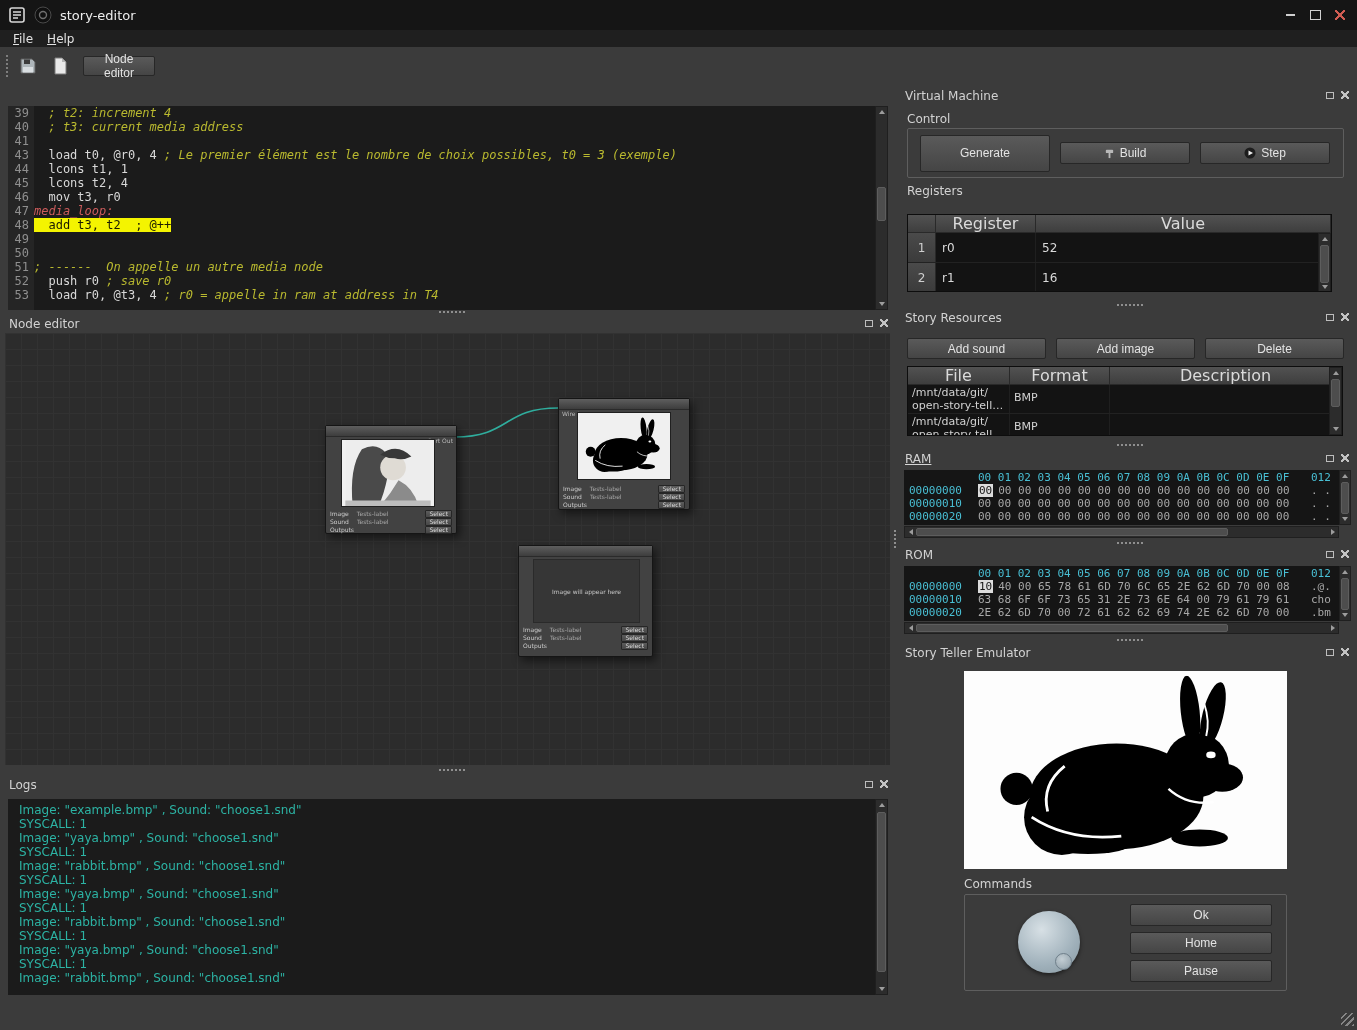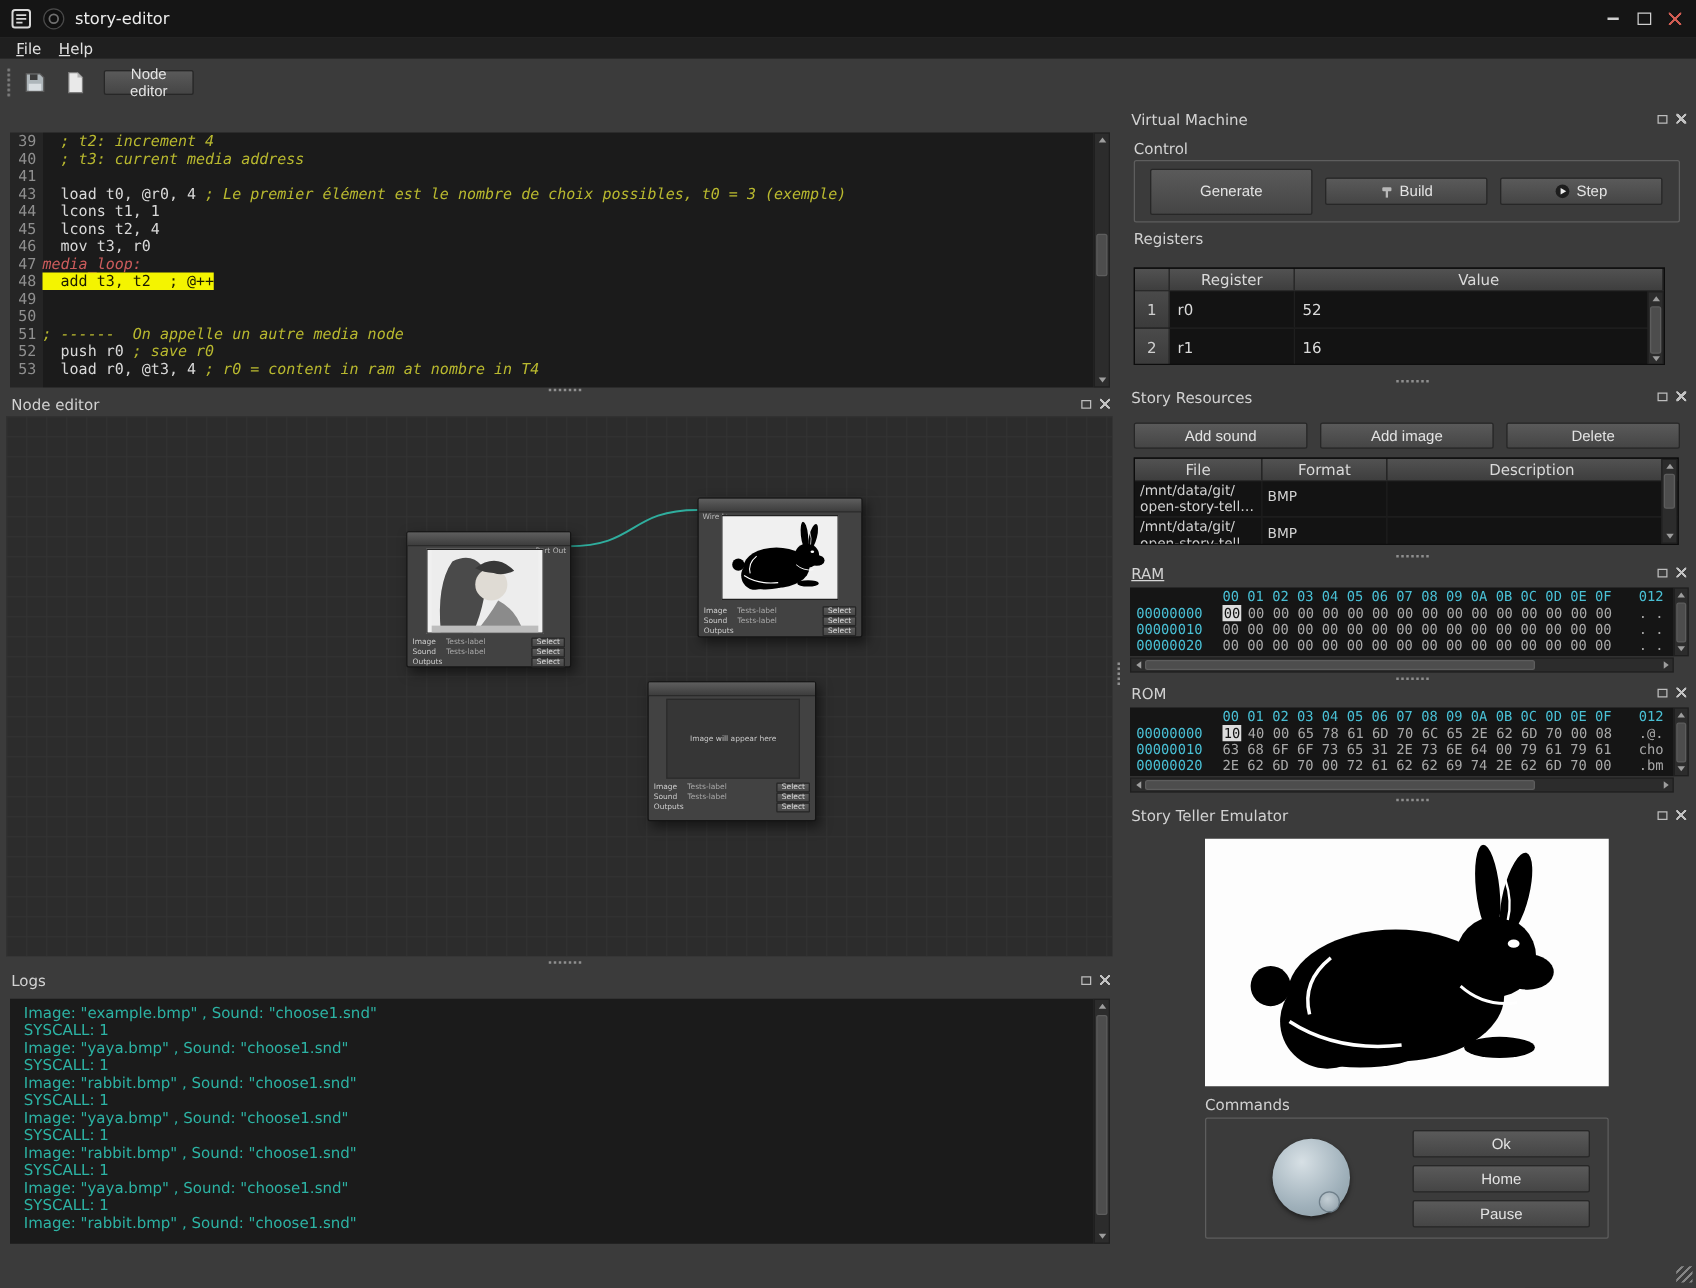--- a/index.html
+++ b/index.html
@@ -80,21 +80,21 @@
   
   .logs-body{position:absolute;left:3px;top:22px;width:867px;height:196px;background:#1b1b1b;overflow:hidden;padding-top:4px;box-sizing:border-box;}
   .log-line{padding-left:11px;font-size:12px;line-height:14px;color:#2cb3a4;white-space:pre;}
 
   
   .sec-label{position:absolute;font-size:12px;color:#d2d2d2;}
   .groupbox{position:absolute;border:1px solid #5e5e5e;border-radius:2px;box-sizing:border-box;}
   .table{position:absolute;background:#131313;border:1px solid #0d0d0d;box-sizing:border-box;overflow:hidden;}
   .thead{display:flex;height:18px;}
   .hcell{background:linear-gradient(#525252,#3e3e3e);border-right:1px solid #292929;border-bottom:1px solid #292929;
-         display:flex;align-items:center;justify-content:center;font-size:12px;color:#dadada;box-sizing:border-box;}
+         display:flex;align-items:center;justify-content:center;font-size:16px;color:#dadada;box-sizing:border-box;}
   .reg-row{display:flex;height:29px;border-bottom:1px solid #222;}
   .reg-idx{width:28px;background:linear-gradient(#4a4a4a,#3b3b3b);border-right:1px solid #292929;
            display:flex;align-items:center;justify-content:center;color:#cfcfcf;box-sizing:border-box;}
   .reg-name{width:100px;padding-left:6px;display:flex;align-items:center;color:#dadada;border-right:1px solid #1f1f1f;box-sizing:border-box;}
   .reg-val{flex:1;padding-left:6px;display:flex;align-items:center;color:#dadada;}
   .res-row{display:flex;border-bottom:1px solid #222;font-size:11px;color:#d2d2d2;}
   .res-file{width:102px;padding:1px 4px;white-space:pre-line;line-height:13px;border-right:1px solid #1f1f1f;box-sizing:border-box;}
   .res-format{width:100px;padding:6px 4px 0;border-right:1px solid #1f1f1f;box-sizing:border-box;}
   .res-desc{flex:1;}
 
@@ -194,21 +194,21 @@
         <div class="sline hl"><span class="lnum">48</span><span class="stext"><span class="c-label"></span><span class="c-code">  add t3, t2  </span><span class="c-comment">; @++</span></span></div>
 
         <div class="sline"><span class="lnum">49</span><span class="stext"><span class="c-label"></span><span class="c-code"></span><span class="c-comment"></span></span></div>
 
         <div class="sline"><span class="lnum">50</span><span class="stext"><span class="c-label"></span><span class="c-code"></span><span class="c-comment"></span></span></div>
 
         <div class="sline"><span class="lnum">51</span><span class="stext"><span class="c-label"></span><span class="c-code"></span><span class="c-comment">; ------  On appelle un autre media node</span></span></div>
 
         <div class="sline"><span class="lnum">52</span><span class="stext"><span class="c-label"></span><span class="c-code">  push r0 </span><span class="c-comment">; save r0</span></span></div>
 
-        <div class="sline"><span class="lnum">53</span><span class="stext"><span class="c-label"></span><span class="c-code">  load r0, @t3, 4 </span><span class="c-comment">; r0 = content in ram at nombre in T4</span></span></div>
+        <div class="sline"><span class="lnum">53</span><span class="stext"><span class="c-label"></span><span class="c-code">  load r0, @t3, 4 </span><span class="c-comment">; r0 = appelle in ram at address in T4</span></span></div>
       </div>
     <div class="vsb" style="right:2px;top:18px;height:204px;">
       <span class="sb-btn" style="position:absolute;top:0;left:0;">
           <span class="tri-up"></span>
         </span>
       <div class="vthumb" style="top:80px;height:34px;"></div>
       <span class="sb-btn" style="position:absolute;bottom:0;left:0;">
           <span class="tri-down"></span>
         </span>
     </div>

